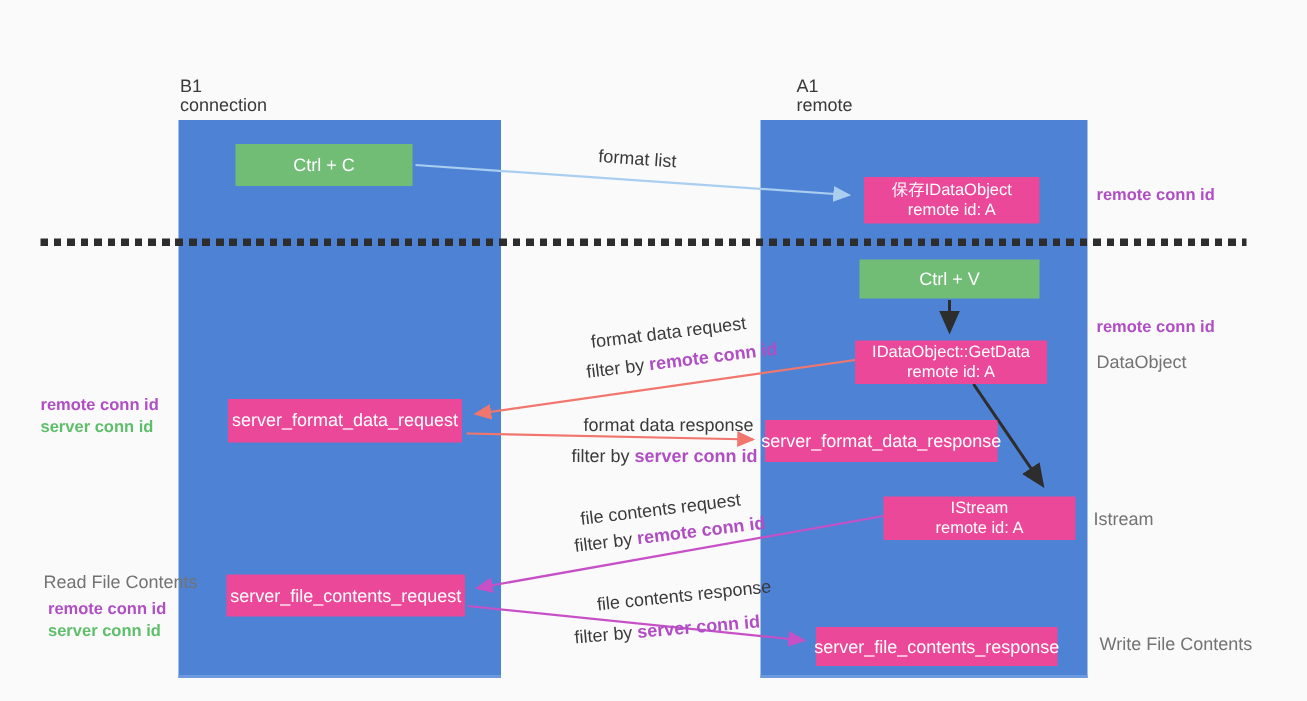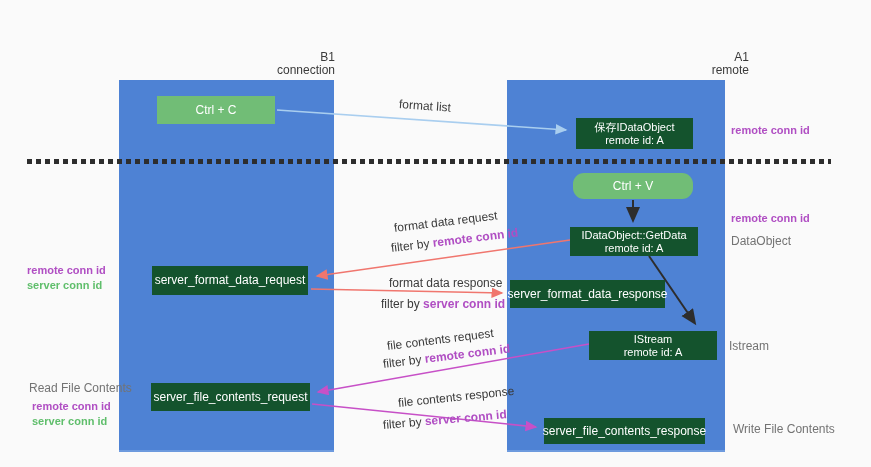--- a/index.html
+++ b/index.html
@@ -2,32 +2,32 @@
 <html><head>
 <meta charset="utf-8">
 <style>
   html,body{margin:0;padding:0;background:#fafafa;}
   .canvas{
     position:relative;width:871px;height:467px;background:#fafafa;
     font-family:"Liberation Sans",sans-serif;overflow:hidden;color:#3a3a3a;
   }
   .abs{position:absolute;}
   .title{top:7px;left:0;width:871px;text-align:center;font-size:16px;line-height:21px;color:#383838;}
-  .col-header{top:51px;text-align:right;font-size:12px;line-height:13px;color:#3a3a3a;}
+  .col-header{top:51px;text-align:left;font-size:12px;line-height:13px;color:#3a3a3a;}
   .col-header.left{left:120px;width:215px;}
   .col-header.right{left:531px;width:218px;}
   .lifeline{background:#4e82d4;top:80px;height:370px;border-bottom:2px solid #6d9ade;}
   .lifeline.left{left:119px;width:215px;}
   .lifeline.right{left:507px;width:218px;}
   .dashed{left:27px;top:159px;width:804px;height:5px;
     background:repeating-linear-gradient(90deg,#2d2d2d 0 5px,transparent 5px 9px);}
   .node{display:flex;flex-direction:column;align-items:center;justify-content:center;
     color:#ffffff;text-align:center;line-height:13px;}
   .node.green{background:#71bd76;}
-  .node.orange{background:#14532d;}
+  .node.orange{background:#ec4899;}
   .fs12{font-size:12px;}
   .fs11{font-size:11px;}
   .midlabel{font-size:12px;color:#3a3a3a;white-space:nowrap;transform-origin:left center;}
   .purple{color:#b04ec3;font-weight:bold;}
   .greenlbl{color:#5fbe6b;font-weight:bold;}
   .sidetext{font-size:12px;color:#737373;white-space:nowrap;}
   .connids{font-size:11px;line-height:15px;white-space:nowrap;}
   svg.arrows{left:0;top:0;pointer-events:none;}
 </style>
 </head>
@@ -76,21 +76,21 @@
 
   <div class="abs node green fs12" style="left:157px;top:96px;width:118px;height:28px;">
     <div>Ctrl + C</div>
   </div>
 
   <div class="abs node orange fs11" style="left:576px;top:118px;width:117px;height:31px;">
     <div>保存IDataObject</div>
     <div>remote id: A</div>
   </div>
 
-  <div class="abs node green fs12" style="left:573px;top:173px;width:120px;height:26px;border-radius:11px;">
+  <div class="abs node green fs12" style="left:573px;top:173px;width:120px;height:26px;">
     <div>Ctrl + V</div>
   </div>
 
   <div class="abs node orange fs11" style="left:570px;top:227px;width:128px;height:29px;">
     <div>IDataObject::GetData</div>
     <div>remote id: A</div>
   </div>
 
   <div class="abs node orange fs12" style="left:510px;top:280px;width:155px;height:28px;">
     <div>server_format_data_response</div>

